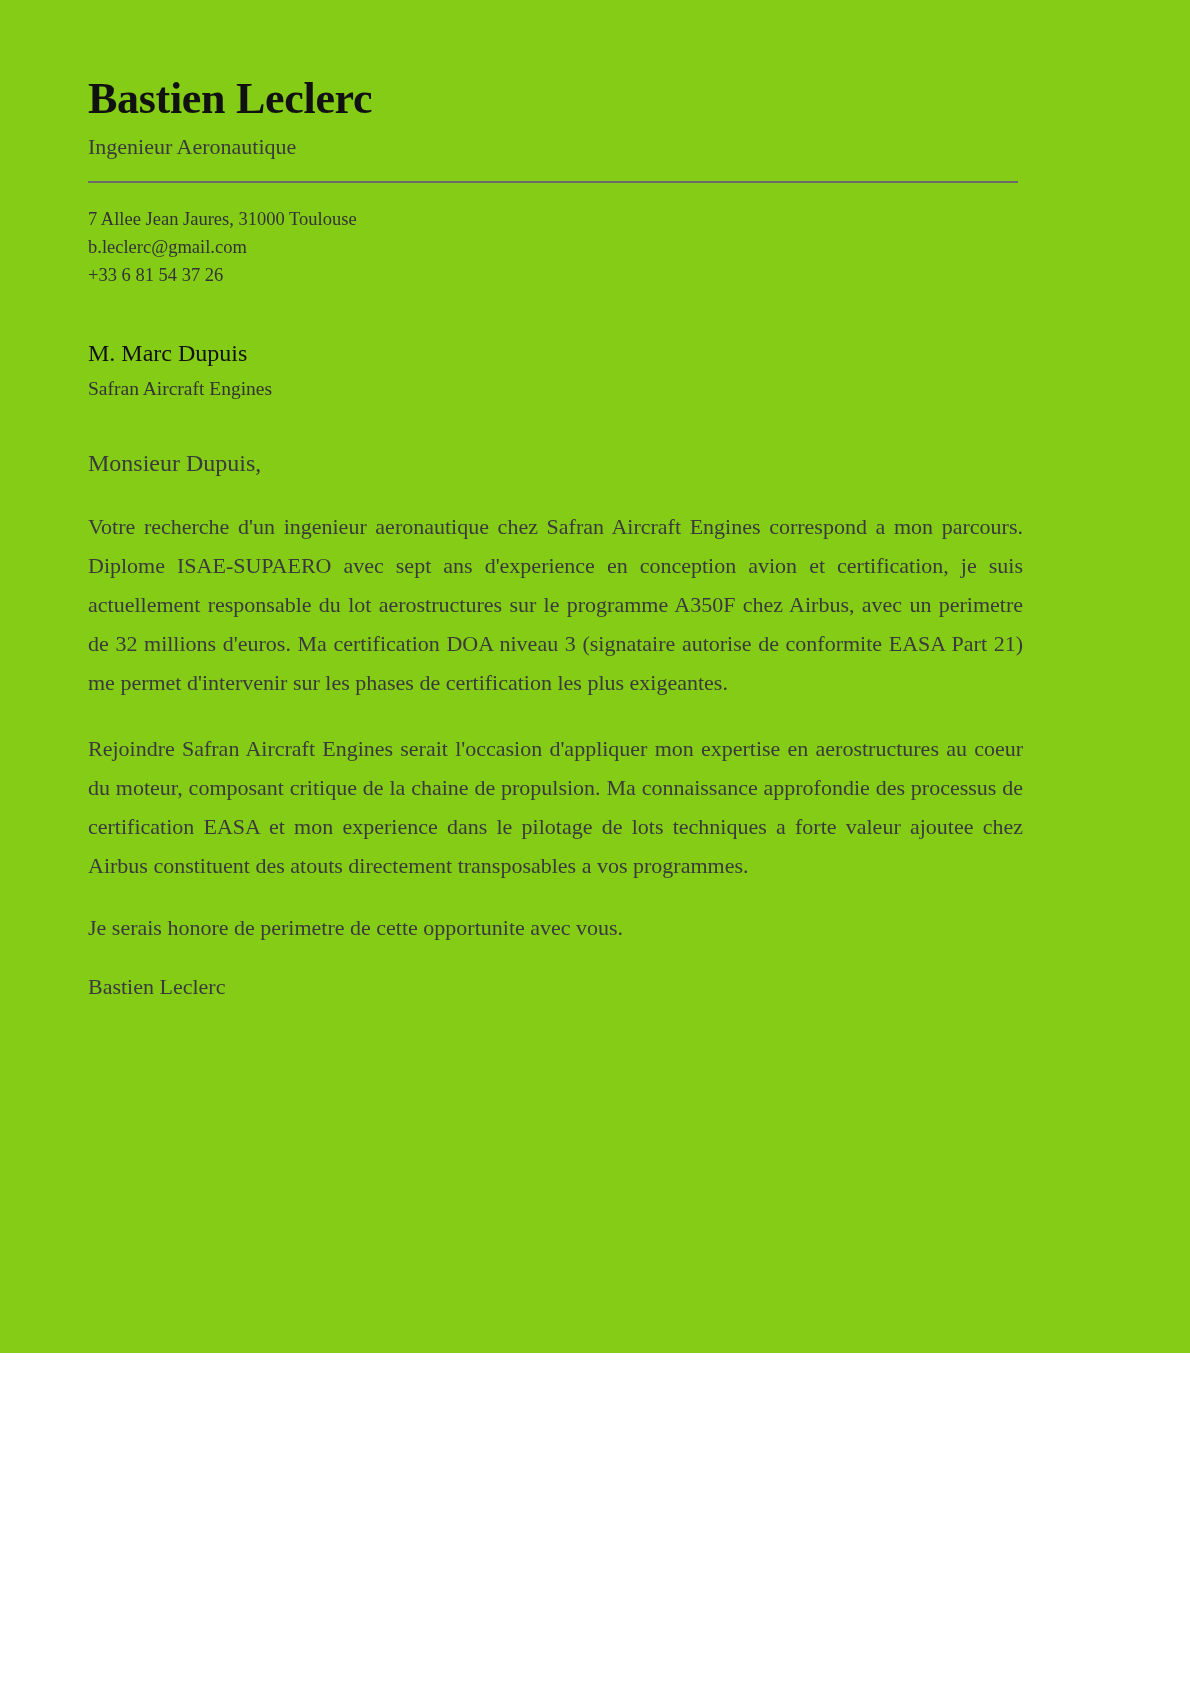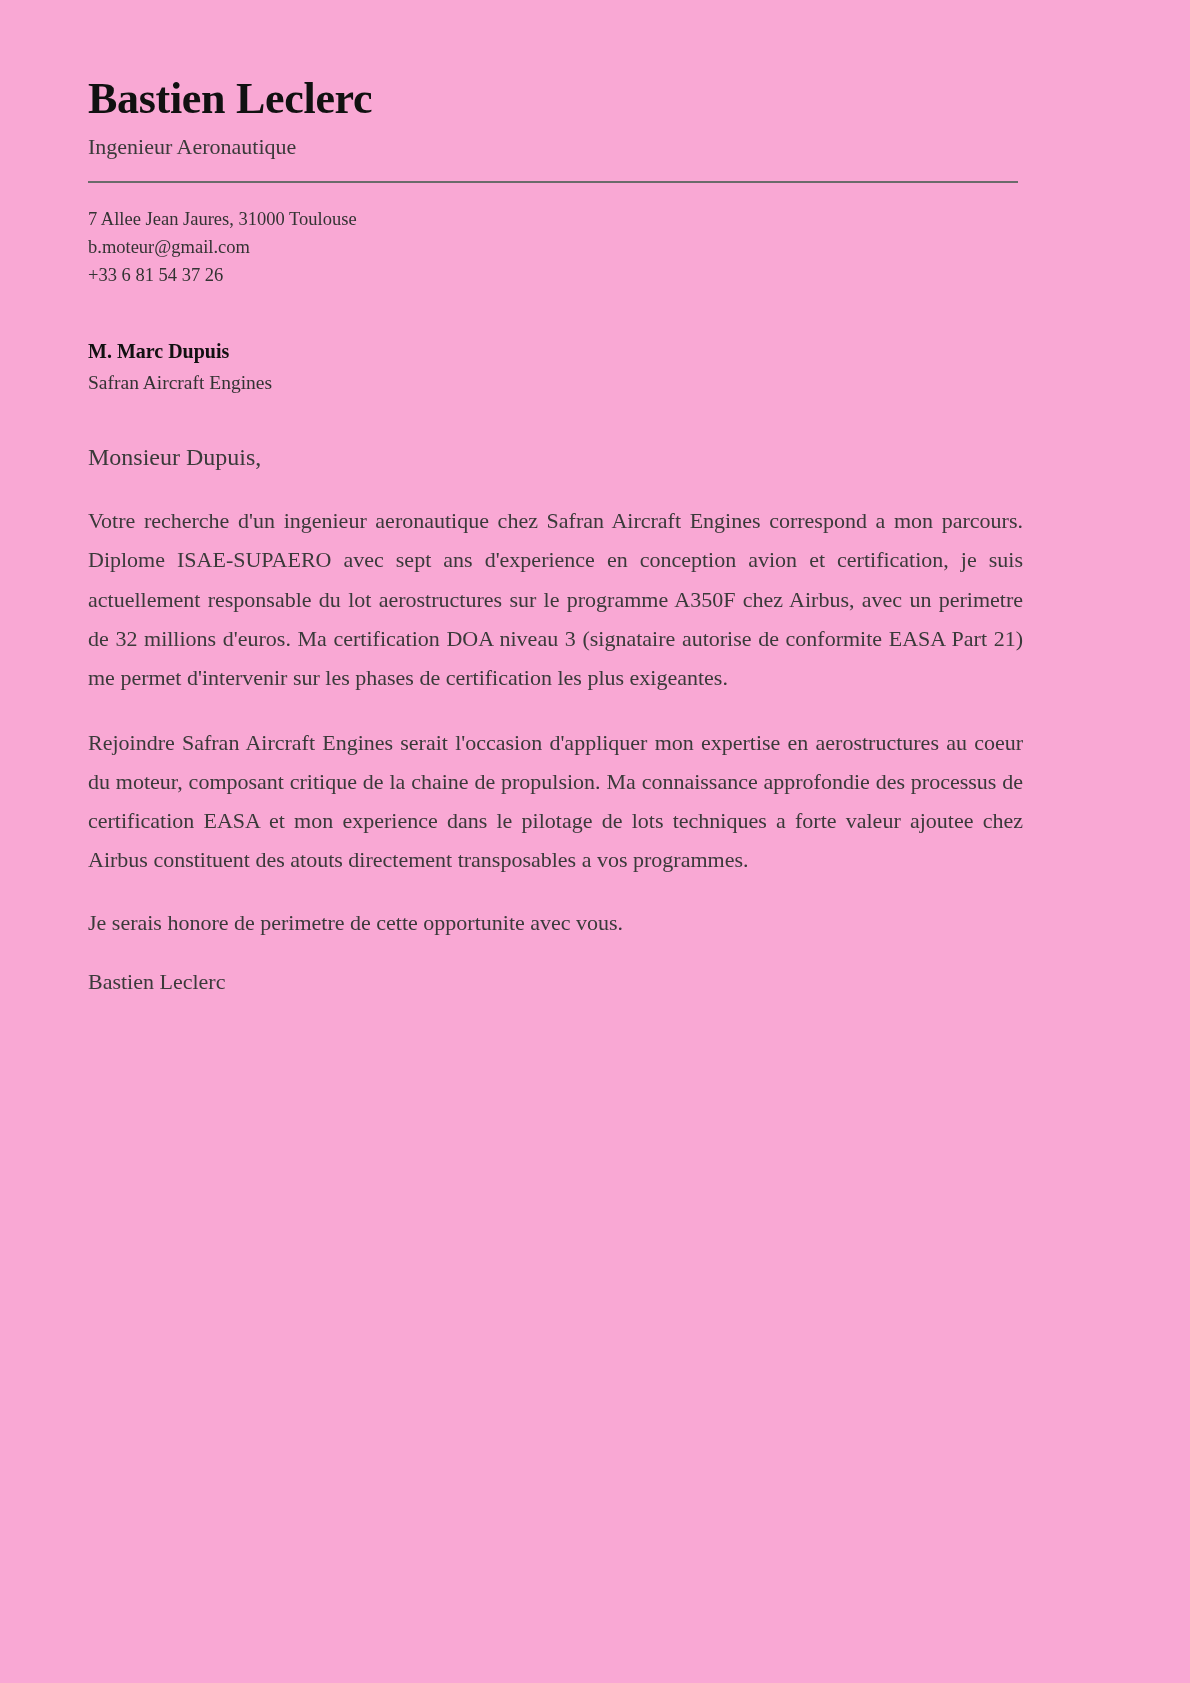--- a/index.html
+++ b/index.html
@@ -10,24 +10,24 @@
   body {
     width: 1190px;
     height: 1683px;
     font-family: "Liberation Serif", "DejaVu Serif", serif;
     color: #2f2f2f;
     -webkit-font-smoothing: antialiased;
   }
   .page {
     position: relative;
     width: 1190px;
-    height: 1683px;
+    height: 1353px;
     box-sizing: border-box;
     padding: 74px 70px 0 88px;
-    background: #f9a8d4;
+    background: #84cc16;
   }
   .name {
     font-size: 44px;
     font-weight: bold;
     color: #111111;
     letter-spacing: -0.3px;
     line-height: 1.12;
     margin: 0 0 10px 0;
   }
   .subtitle {
@@ -51,22 +51,22 @@
     color: #333333;
     line-height: 1.52;
   }
   .date-line {
     font-size: 21px;
     color: #333333;
     line-height: 1.4;
     margin: 0 0 26px 0;
   }
   .recipient-name {
-    font-size: 20px;
-    font-weight: bold;
+    font-size: 24px;
+    font-weight: normal;
     color: #111111;
     line-height: 1.4;
     margin: 0 0 4px 0;
   }
   .recipient-company {
     font-size: 19.5px;
     color: #333333;
     line-height: 1.4;
     margin: 0 0 44px 0;
   }
@@ -104,21 +104,21 @@
 <div class="page">
 
   <h1 class="name">Bastien Leclerc</h1>
 
   <div class="subtitle">Ingenieur Aeronautique</div>
 
   <div class="rule"></div>
 
   <div class="contact-block">
     <div class="contact-line">7 Allee Jean Jaures, 31000 Toulouse</div>
-    <div class="contact-line">b.moteur@gmail.com</div>
+    <div class="contact-line">b.leclerc@gmail.com</div>
     <div class="contact-line">+33 6 81 54 37 26</div>
   </div>
 
 
   <div class="recipient-name">M. Marc Dupuis</div>
   <div class="recipient-company">Safran Aircraft Engines</div>
 
   <div class="salutation">Monsieur Dupuis,</div>
 
   <p class="body-paragraph">Votre recherche d'un ingenieur aeronautique chez Safran Aircraft Engines correspond a mon parcours. Diplome ISAE-SUPAERO avec sept ans d'experience en conception avion et certification, je suis actuellement responsable du lot aerostructures sur le programme A350F chez Airbus, avec un perimetre de 32 millions d'euros. Ma certification DOA niveau 3 (signataire autorise de conformite EASA Part 21) me permet d'intervenir sur les phases de certification les plus exigeantes.</p>

